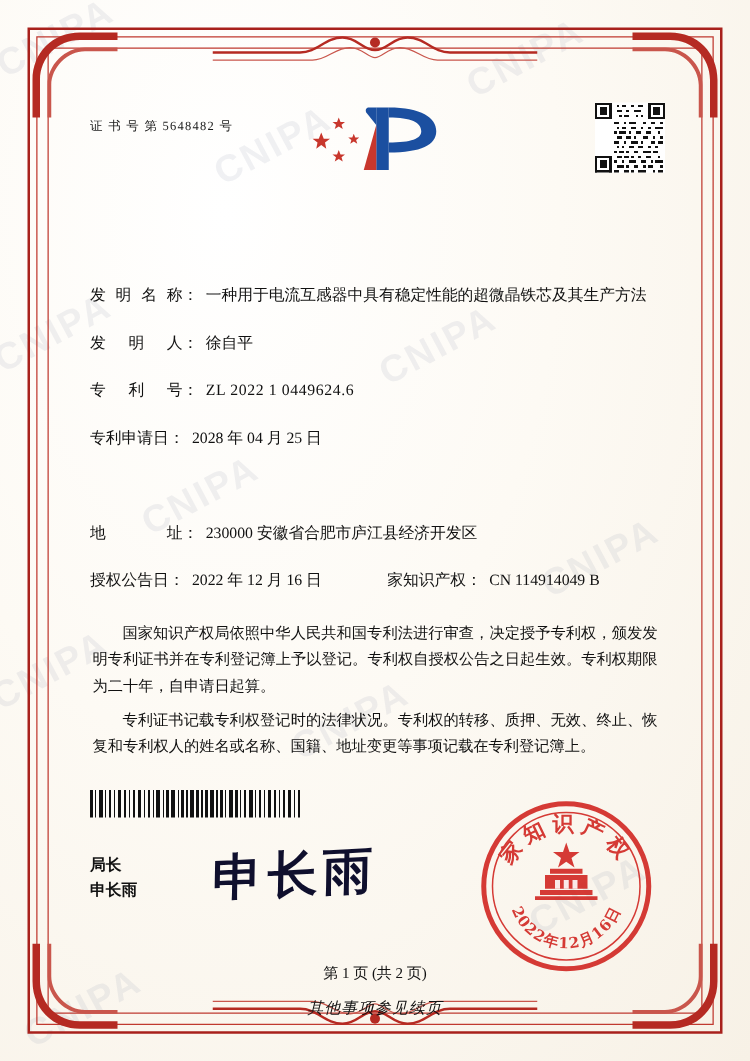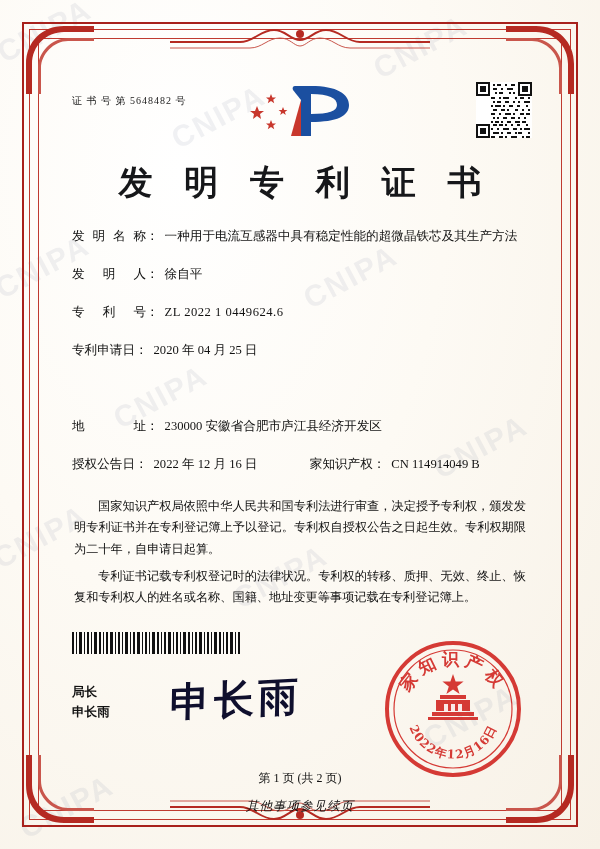--- a/index.html
+++ b/index.html
@@ -370,36 +370,35 @@
         <polygon points="26,40 27.4,43.5 31,43.5 28.2,45.7 29.2,49.2 26,47.1 22.8,49.2 23.8,45.7 21,43.5 24.6,43.5"></polygon>
         <polygon points="38,27 39.2,30 42.4,30 39.9,31.9 40.8,35 38,33.1 35.2,35 36.1,31.9 33.6,30 36.8,30"></polygon>
       </g>
 
       <path d="M56 6 L66 6 L66 56 L56 56 Z" fill="#1b4fa0"></path>
       <path d="M66 6 C92 6 104 14 104 25 C104 36 92 42 66 42 L66 34 C84 34 92 31 92 25 C92 18 84 14 66 14 Z" fill="#1b4fa0"></path>
       <path d="M56 56 L56 20 L46 56 Z" fill="#c8372d"></path>
       <path d="M56 20 L56 6 L50 6 C48 6 47 8 48 10 Z" fill="#1b4fa0"></path>
     </svg>
 
-    <div id="title">发 明 专 利 证 书</div>
 
     <div class="field" style="top:168px;">
       <span class="flabel spread4">发 明 名 称</span><span class="lbl-plain">：</span><span class="fvalue">一种用于电流互感器中具有稳定性能的超微晶铁芯及其生产方法</span>
     </div>
 
     <div class="field" style="top:206px;">
       <span class="flabel spread4">发 明 人</span><span class="lbl-plain">：</span><span class="fvalue">徐自平</span>
     </div>
 
     <div class="field" style="top:244px;">
       <span class="flabel spread4">专 利 号</span><span class="lbl-plain">：</span><span class="fvalue" style="letter-spacing:0.5px;text-align:right;">ZL 2022 1 0449624.6</span>
     </div>
 
     <div class="field" style="top:282px;">
-      <span class="flabel">专利申请日</span><span class="lbl-plain">：</span><span class="fvalue">2020 年 04 月 25 日</span>
+      <span class="flabel">专利申请日</span><span class="lbl-plain">：</span><span class="fvalue">2028 年 04 月 25 日</span>
     </div>
 
 
     <div class="field" style="top:358px;">
       <span class="flabel spread4">地 址</span><span class="lbl-plain">：</span><span class="fvalue">230000 安徽省合肥市庐江县经济开发区</span>
     </div>
 
     <div class="field" style="top:396px;">
       <span class="flabel">授权公告日</span><span class="lbl-plain">：</span><span class="fvalue">2022 年 12 月 16 日</span>
       <span style="display:inline-block;width:46px;"></span>

